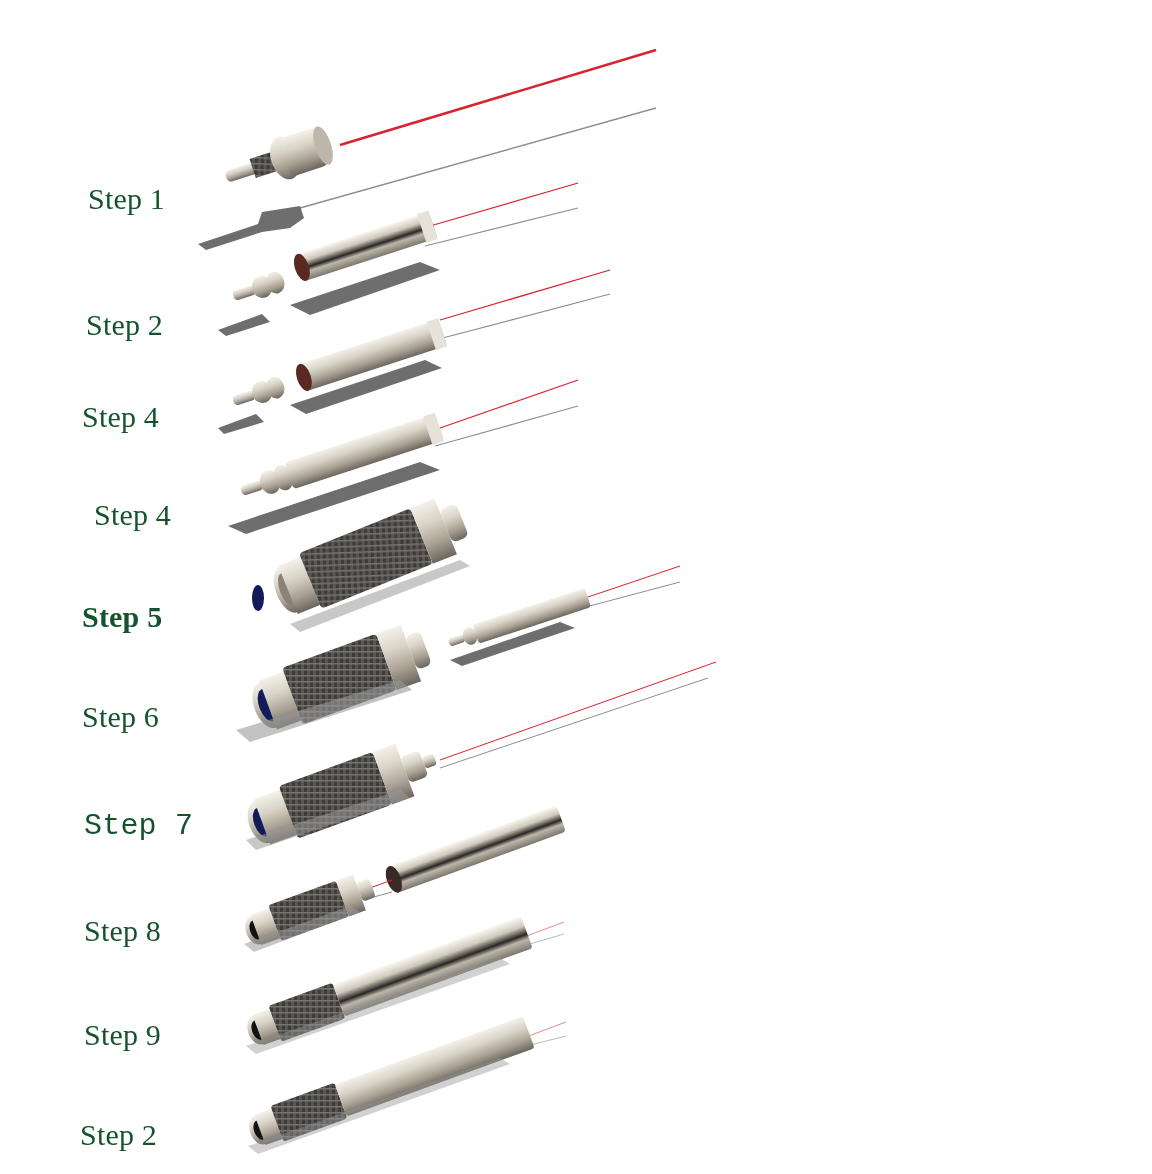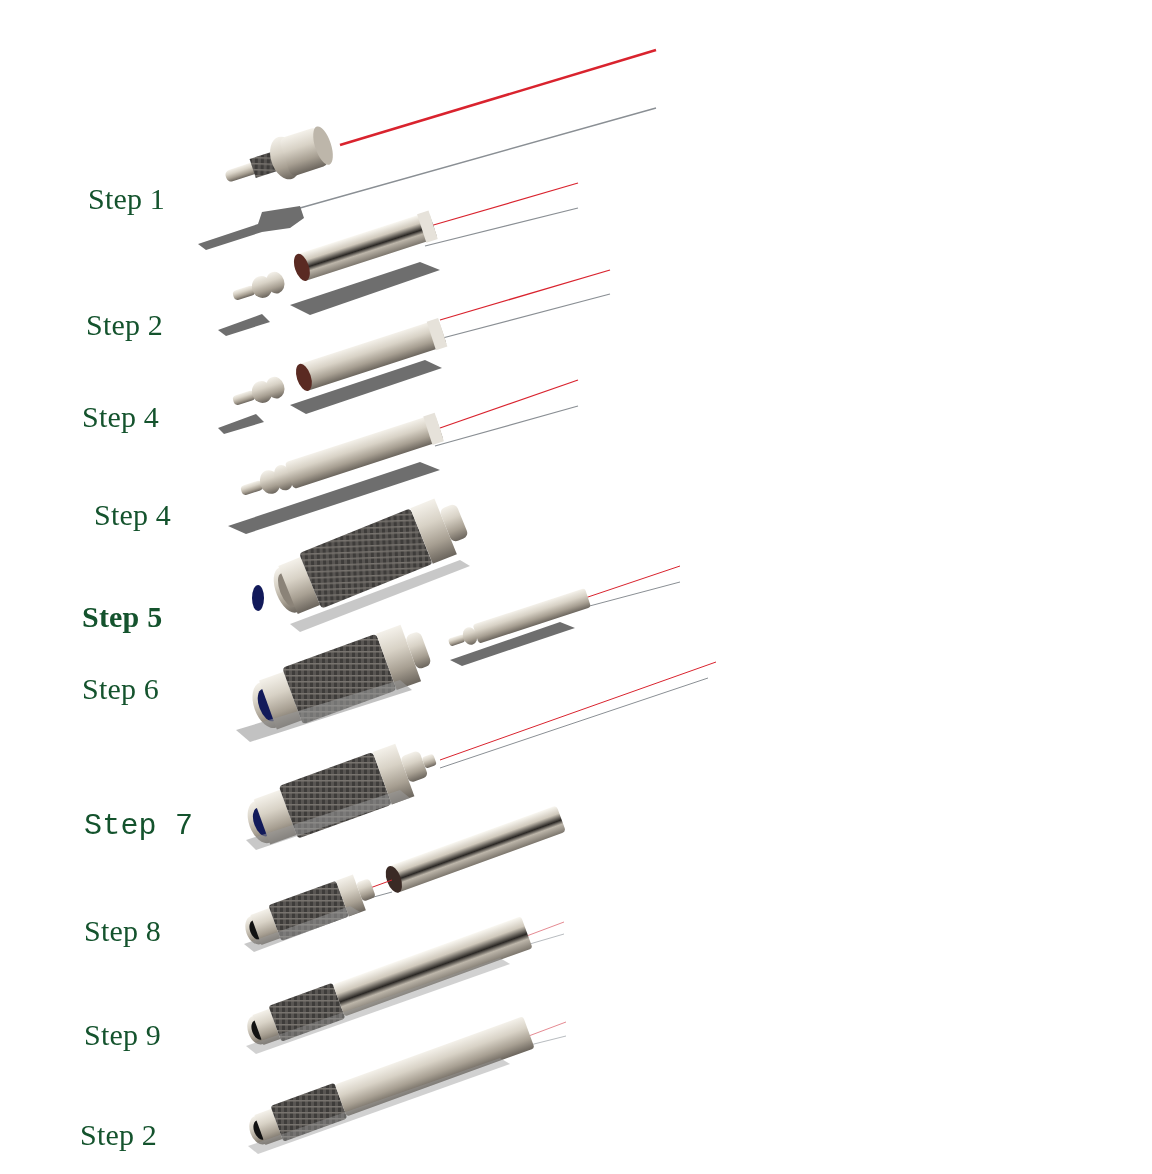--- a/index.html
+++ b/index.html
@@ -9,21 +9,21 @@
 </style>
 </head>
 <body>
 
 <div>
   <div class="label" style="left:88px;top:182px;">Step 1</div>
   <div class="label" style="left:86px;top:292px;margin-top:16px;">Step 2</div>
   <div class="label" style="left:82px;top:400px;">Step 4</div>
   <div class="label" style="left:94px;top:498px;">Step 4</div>
   <div class="label" style="left:82px;top:600px;font-weight:bold;">Step 5</div>
-  <div class="label" style="left:82px;top:672px;">Step 6</div>
+  <div class="label" style="left:82px;top:700px;">Step 6</div>
   <div class="label" style="left:84px;top:809px;font-family:Liberation Mono, monospace;">Step 7</div>
   <div class="label" style="left:84px;top:914px;">Step 8</div>
   <div class="label" style="left:84px;top:1018px;">Step 9</div>
   <div class="label" style="left:80px;top:1118px;">Step 2</div>
 
   <svg class="art" width="1152" height="1174" viewBox="0 0 1152 1174">
     <defs>
       <linearGradient id="metal" x1="0" y1="0" x2="0" y2="1">
         <stop offset="0" stop-color="#f4f1ea"></stop>
         <stop offset="0.35" stop-color="#d8d2c6"></stop>

